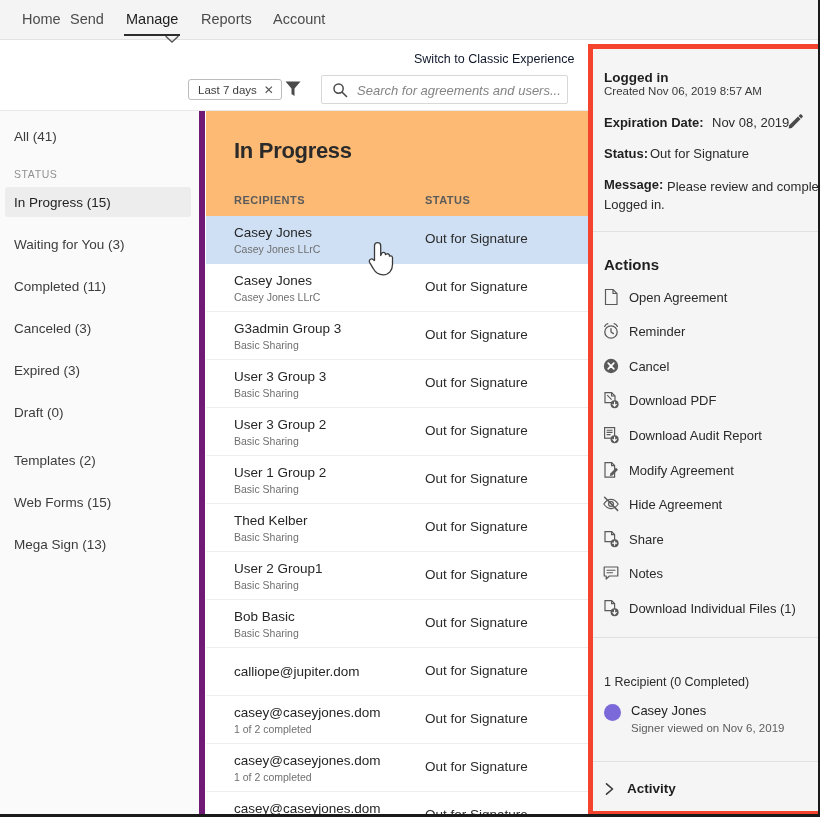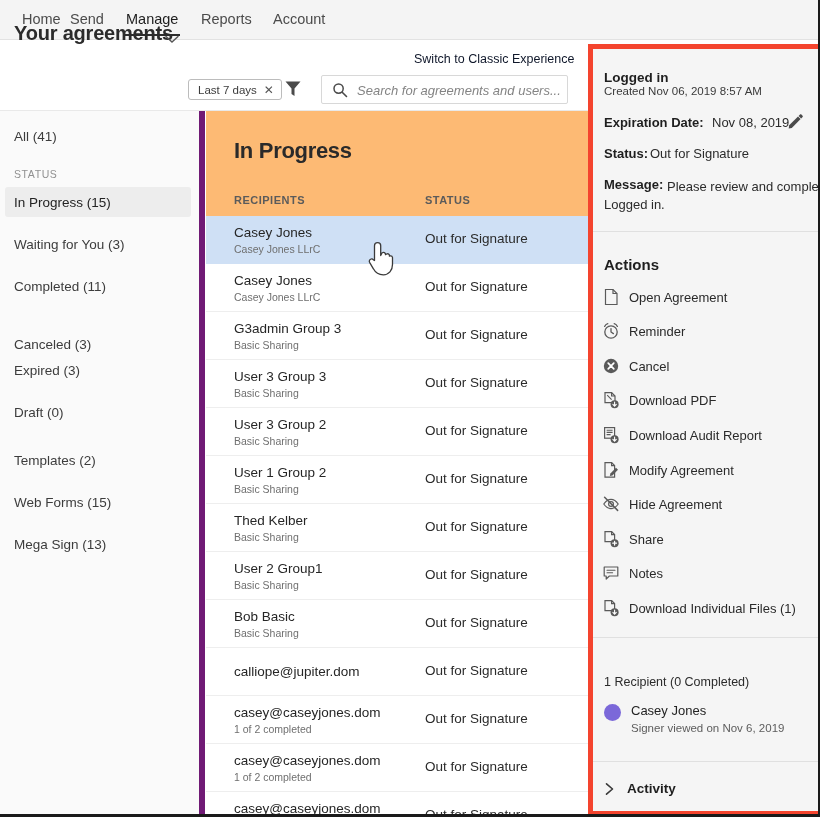--- a/index.html
+++ b/index.html
@@ -454,21 +454,20 @@
   <div id="topnav">
       <div class="navitem" style="left: 10px; margin-left: 12px;">Home</div>
       <div class="navitem" style="left: 70px;">Send</div>
       <div class="navitem active" style="left: 126px;">Manage</div>
       <div class="navitem" style="left: 201px;">Reports</div>
       <div class="navitem" style="left: 273px;">Account</div>
     </div>
 
   <div id="hdrbar"></div>
 
-  <div id="your-agreements">Your agreements</div>
   <div id="agr-caret">
     <svg width="14" height="9" viewBox="0 0 14 9">
         <path d="M1 1.5 L7 7 L13 1.5" stroke="#555" stroke-width="1.4" fill="none" stroke-linecap="round"></path>
       </svg>
   </div>
 
   <div id="chip">
     <span>Last 7 days</span>
     <span class="xmark">✕</span>
   </div>
@@ -499,21 +498,21 @@
     <div id="side-items">
         <div class="side-row sel" style="top: 76px;">
           <span>In Progress (15)</span>
         </div>
         <div class="side-row" style="top: 118px;">
           <span>Waiting for You (3)</span>
         </div>
         <div class="side-row" style="top: 160px;">
           <span>Completed (11)</span>
         </div>
-        <div class="side-row" style="top: 202px; margin-top: 16px;">
+        <div class="side-row" style="top: 202px;">
           <span>Canceled (3)</span>
         </div>
         <div class="side-row" style="top: 244px;">
           <span>Expired (3)</span>
         </div>
         <div class="side-row" style="top: 286px;">
           <span>Draft (0)</span>
         </div>
         <div class="side-row" style="top: 334px;">
           <span>Templates (2)</span>

